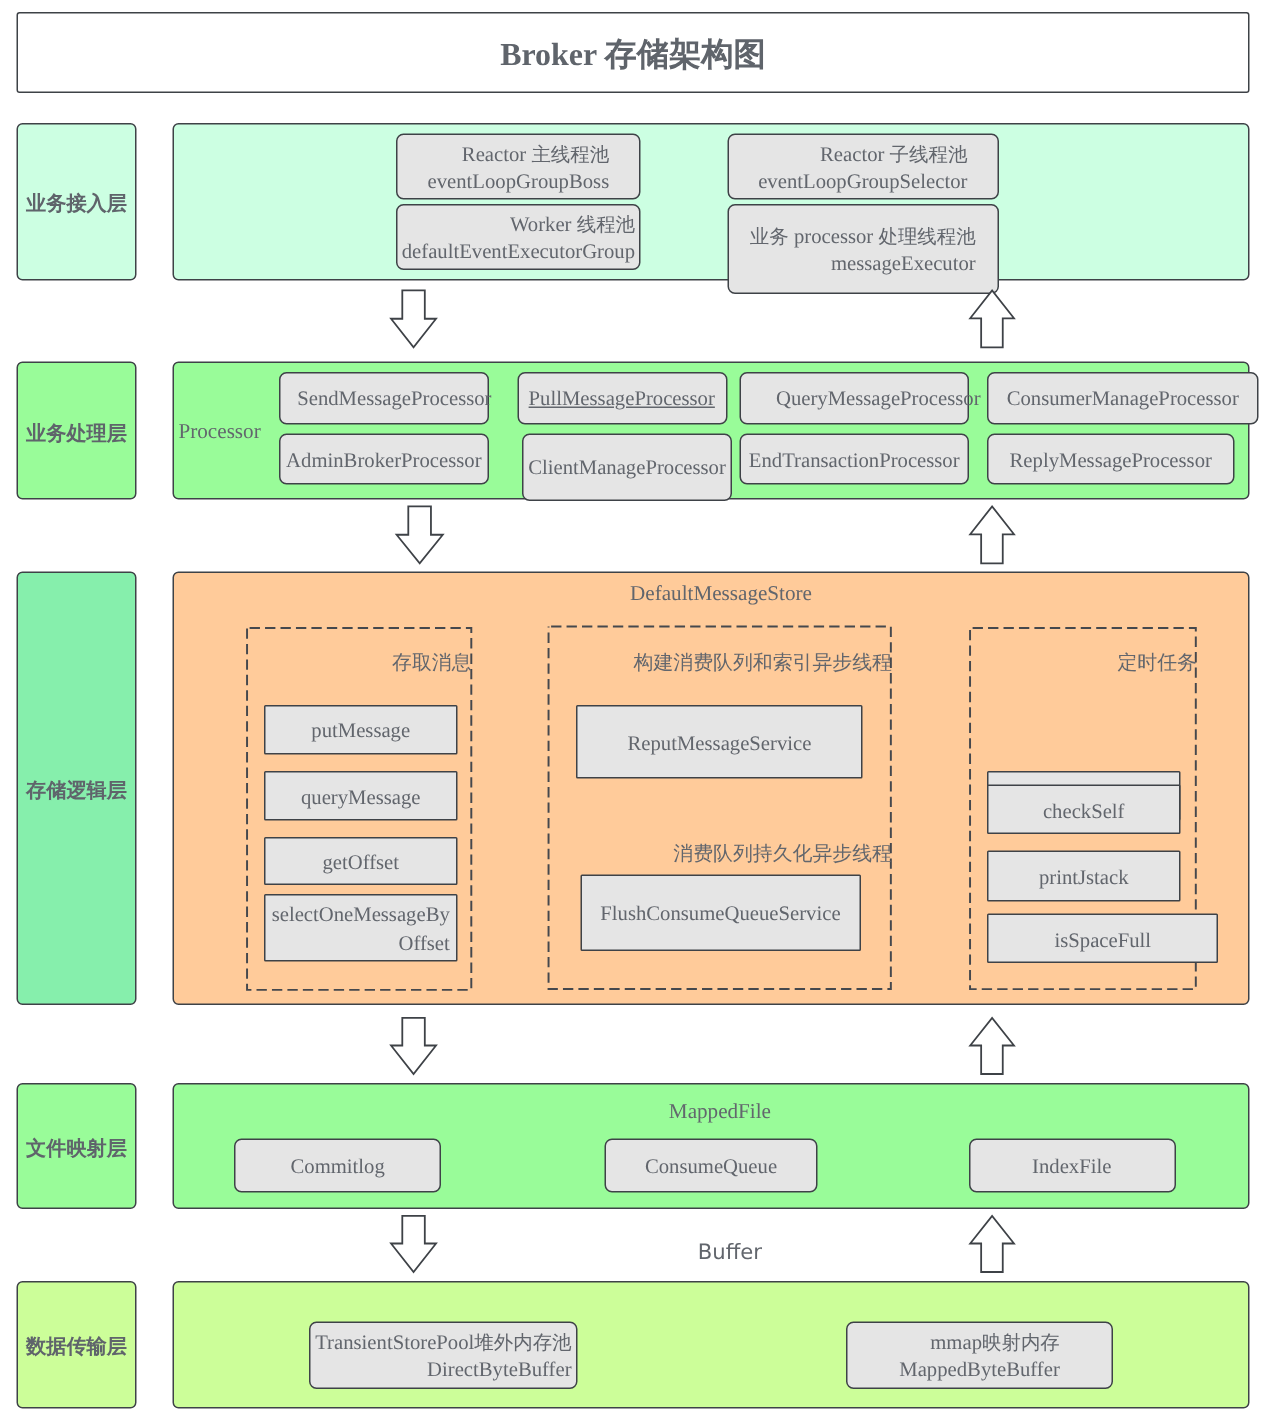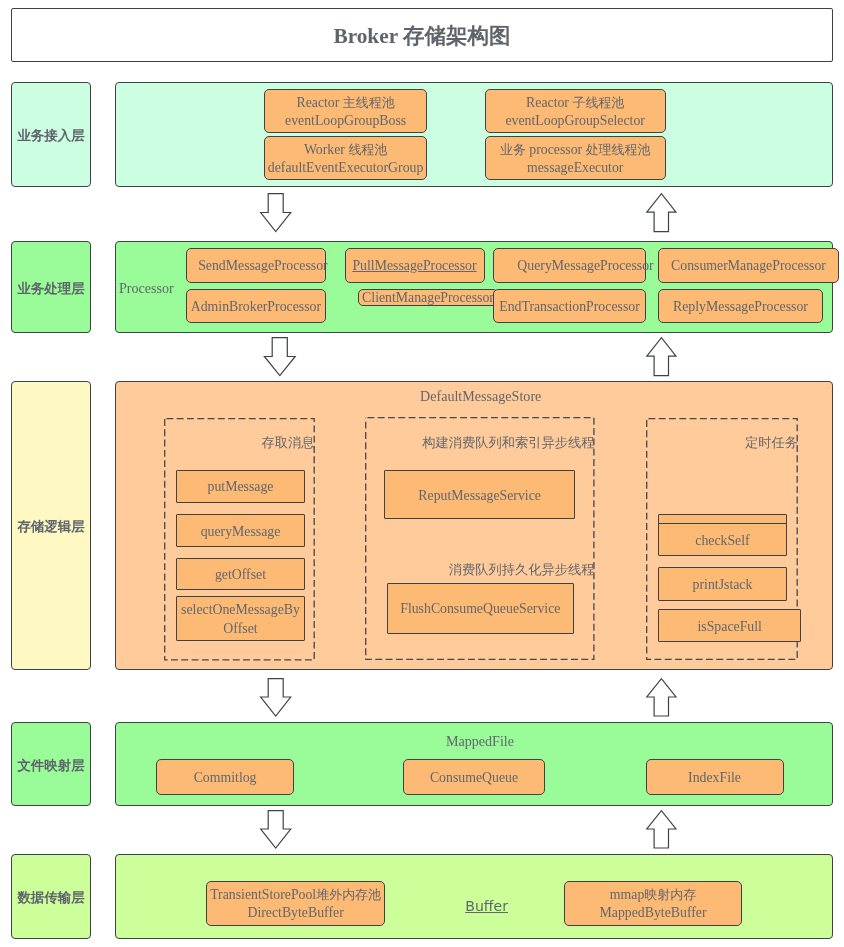--- a/index.html
+++ b/index.html
@@ -20,22 +20,22 @@
   
   .layer-chip{left:11px;width:80px;border:1.3px solid #3e4247;border-radius:4px;
               display:flex;align-items:center;justify-content:center;}
   .layer-chip span{font-size:13.45px;position:relative;top:1.8px;font-weight:bold;color:#5f646b;
        font-family:"DejaVu Sans","Liberation Sans",sans-serif;letter-spacing:0px;}
 
   
   .row-panel{left:114.5px;width:718.5px;border:1.3px solid #3e4247;border-radius:4px;}
 
   
-  .leaf{background:#fdba74;border:1.15px solid #3e4247;border-radius:5px;
-        display:flex;align-items:center;justify-content:center;text-align:center;
+  .leaf{background:#e5e5e5;border:1.15px solid #3e4247;border-radius:5px;
+        display:flex;align-items:center;justify-content:center;text-align:right;
         font-size:13.8px;line-height:1.33;color:#62666d;white-space:nowrap;
         padding-top:2.2px;}
   .leaf-sq{border-radius:1px;}
 
   
   svg.dash{position:absolute;overflow:visible;}
   svg.dash rect{fill:none;stroke:#45484d;stroke-width:1.3;
                 stroke-dasharray:6.9 3.4;stroke-dashoffset:-1.7;}
 
   
@@ -66,42 +66,42 @@
          <span>eventLoopGroupBoss</span></div>
   </div>
   <div class="abs leaf" style="left:484.7px;top:88.9px;width:181px;height:43.9px;">
     <div><span>Reactor <i class="cjk">子线程池</i></span><br>
          <span>eventLoopGroupSelector</span></div>
   </div>
   <div class="abs leaf" style="left:264.2px;top:135.9px;width:162.8px;height:44px;">
     <div><span>Worker <i class="cjk">线程池</i></span><br>
          <span>defaultEventExecutorGroup</span></div>
   </div>
-  <div class="abs leaf" style="left:484.7px;top:135.9px;width:181px;height:44px;">
+  <div class="abs leaf" style="left:484.7px;top:135.9px;width:181px;height:60px;">
     <div><span><i class="cjk">业务</i> processor <i class="cjk">处理线程池</i></span><br>
          <span>messageExecutor</span></div>
   </div>
 
   <div class="abs layer-chip" style="top: 241px; height: 92px; background: rgb(153, 252, 153);">
     <span>业务处理层</span>
   </div>
   <div class="abs row-panel" style="top: 241px; height: 92px; background: rgb(153, 252, 153);"></div>
   <div class="abs cap" style="left:119px;top:281px;width:60px;text-align:left;">Processor</div>
 
   <div class="abs leaf" style="left:185.9px;top:248.2px;width:140px;height:34.4px;padding-left:14px;">SendMessageProcessor</div>
   <div class="abs leaf" style="left:344.5px;top:248.2px;width:140px;height:34.4px;text-decoration:underline;">PullMessageProcessor</div>
   <div class="abs leaf" style="left:493px;top:248.2px;width:153px;height:34.4px;padding-left:32px;">QueryMessageProcessor</div>
   <div class="abs leaf" style="left:658px;top:248.2px;width:181px;height:34.4px;">ConsumerManageProcessor</div>
 
   <div class="abs leaf" style="left:185.9px;top:288.9px;width:140px;height:34.4px;">AdminBrokerProcessor</div>
-  <div class="abs leaf" style="left:358px;top:288.9px;width:140px;height:17px;">ClientManageProcessor</div>
+  <div class="abs leaf" style="left:348px;top:288.9px;width:140px;height:45px;">ClientManageProcessor</div>
   <div class="abs leaf" style="left:493px;top:288.9px;width:153px;height:34.4px;">EndTransactionProcessor</div>
   <div class="abs leaf" style="left:658px;top:288.9px;width:165px;height:34.4px;">ReplyMessageProcessor</div>
 
-  <div class="abs layer-chip" style="top: 380.5px; height: 289px; background: #fef9c3;">
+  <div class="abs layer-chip" style="top: 380.5px; height: 289px; background: #86efac;">
     <span>存储逻辑层</span>
   </div>
   <div class="abs row-panel" style="top: 380.5px; height: 289px; background: rgb(255, 203, 154);"></div>
   <div class="abs cap" style="left:420px;top:388.7px;width:120px;">DefaultMessageStore</div>
 
   <svg class="dash" style="left:163.6px;top:417.6px;" width="151" height="243">
     <rect x="0.7" y="0.7" width="149.5" height="241.2"></rect>
   </svg>
   <div class="abs cap" style="left:163.6px;top:434.6px;width:150.8px;"><i class="cjk" style="font-size:94%">存取消息</i></div>
   <div class="abs leaf leaf-sq" style="left:176.2px;top:470.2px;width:128.6px;height:32.7px;">putMessage</div>
@@ -120,36 +120,36 @@
   <div class="abs cap" style="left:365.1px;top:561.6px;width:229.5px;"><i class="cjk" style="font-size:94%">消费队列持久化异步线程</i></div>
   <div class="abs leaf leaf-sq" style="left:387px;top:583px;width:186.6px;height:50.7px;">FlushConsumeQueueService</div>
 
   <svg class="dash" style="left:646.2px;top:417.6px;" width="152" height="243">
     <rect x="0.7" y="0.7" width="150.5" height="240.7"></rect>
   </svg>
   <div class="abs cap" style="left:646.2px;top:434.6px;width:151.8px;"><i class="cjk" style="font-size:94%">定时任务</i></div>
   <div class="abs leaf leaf-sq" style="left:658.2px;top:477.7px;width:128.6px;height:33px;margin-top:36px;">cleanFilesPeriodically</div>
   <div class="abs leaf leaf-sq" style="left:658.2px;top:523.3px;width:128.6px;height:32.7px;">checkSelf</div>
   <div class="abs leaf leaf-sq" style="left:658.2px;top:567.2px;width:128.6px;height:33.6px;">printJstack</div>
-  <div class="abs leaf leaf-sq" style="left:658.2px;top:609.2px;width:143px;height:32.9px;">isSpaceFull</div>
+  <div class="abs leaf leaf-sq" style="left:658.2px;top:609.2px;width:154px;height:32.9px;">isSpaceFull</div>
 
   <div class="abs layer-chip" style="top: 722.3px; height: 83.3px; background: rgb(153, 252, 153);">
     <span>文件映射层</span>
   </div>
   <div class="abs row-panel" style="top: 722.3px; height: 83.3px; background: rgb(153, 252, 153);"></div>
   <div class="abs cap" style="left:414px;top:733.5px;width:100px;">MappedFile</div>
   <div class="abs leaf" style="left:156.1px;top:758.9px;width:138px;height:36px;">Commitlog</div>
   <div class="abs leaf" style="left:403px;top:758.9px;width:142px;height:36px;">ConsumeQueue</div>
   <div class="abs leaf" style="left:645.5px;top:758.9px;width:138px;height:36px;">IndexFile</div>
 
   <div class="abs layer-chip" style="top: 854.3px; height: 84.3px; background: rgb(204, 254, 153);">
     <span>数据传输层</span>
   </div>
   <div class="abs row-panel" style="top: 854.3px; height: 84.3px; background: rgb(204, 254, 153);"></div>
-  <div class="abs cap cap-sans" style="left:438px;top:899px;width:70px;text-decoration:underline;">Buffer</div>
+  <div class="abs cap cap-sans" style="left:438px;top:828px;width:70px;">Buffer</div>
   <div class="abs leaf" style="left:206.4px;top:880.9px;width:178.4px;height:45px;">
     <div><span>TransientStorePool<i class="cjk">堆外内存池</i></span><br>
          <span>DirectByteBuffer</span></div>
   </div>
   <div class="abs leaf" style="left:564.2px;top:880.9px;width:177.7px;height:45px;">
     <div><span>mmap<i class="cjk">映射内存</i></span><br>
          <span>MappedByteBuffer</span></div>
   </div>
 
   <svg class="arrow" style="left:258.5px;top:192.5px;" width="33" height="40" viewBox="0 0 33 40">

